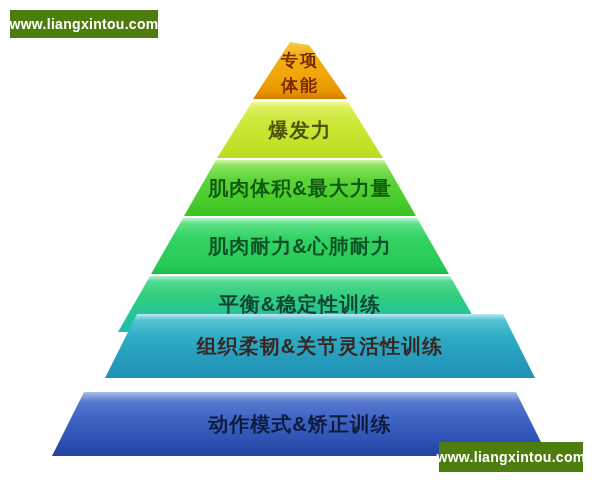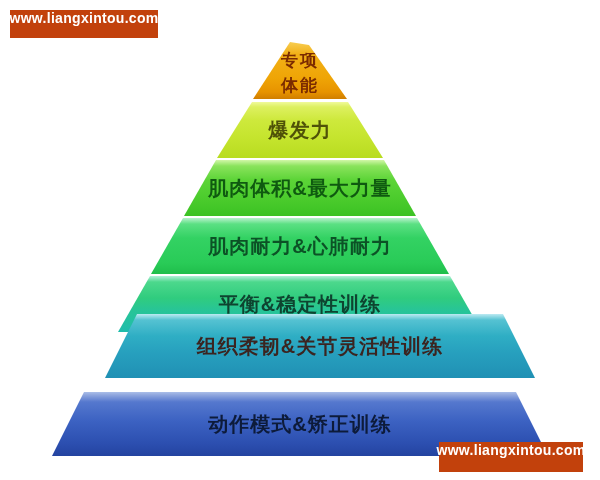--- a/index.html
+++ b/index.html
@@ -1,22 +1,22 @@
 <!DOCTYPE html>
 <html><head>
 <meta charset="utf-8">
 <style>
   html,body{margin:0;padding:0;background:#fff;}
   .canvas{
     position:relative;width:600px;height:480px;background:#ffffff;overflow:hidden;
     font-family:"Liberation Sans","DejaVu Sans",sans-serif;
   }
   .banner{
-    position:absolute;background:#c2410c;color:#ffffff;
-    display:flex;justify-content:center;
+    position:absolute;background:#4d7c0f;color:#ffffff;
+    display:flex;align-items:center;justify-content:center;
     font-weight:bold;font-size:14px;letter-spacing:.3px;
   }
   .banner-tl{left:10px;top:10px;width:148px;height:28px;}
   .banner-br{left:439px;top:442px;width:144px;height:30px;font-size:14px;}
   .seg{position:absolute;left:0;width:600px;}
   .lbl{
     position:absolute;inset:0;display:flex;align-items:center;justify-content:center;
     font-weight:bold;font-size:20px;letter-spacing:1px;
   }
   

